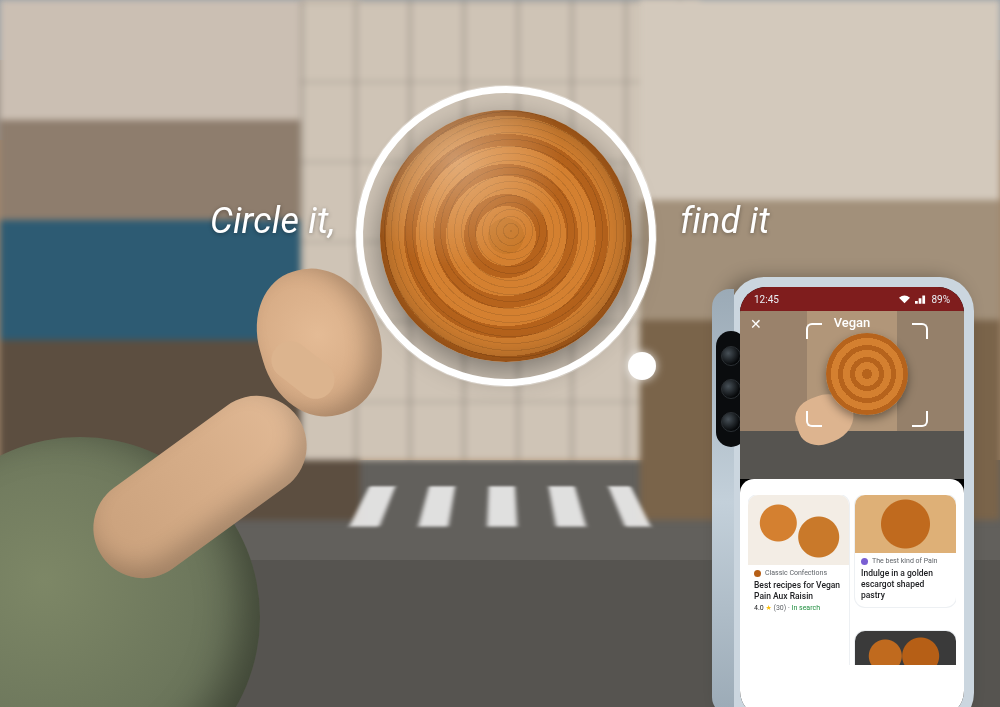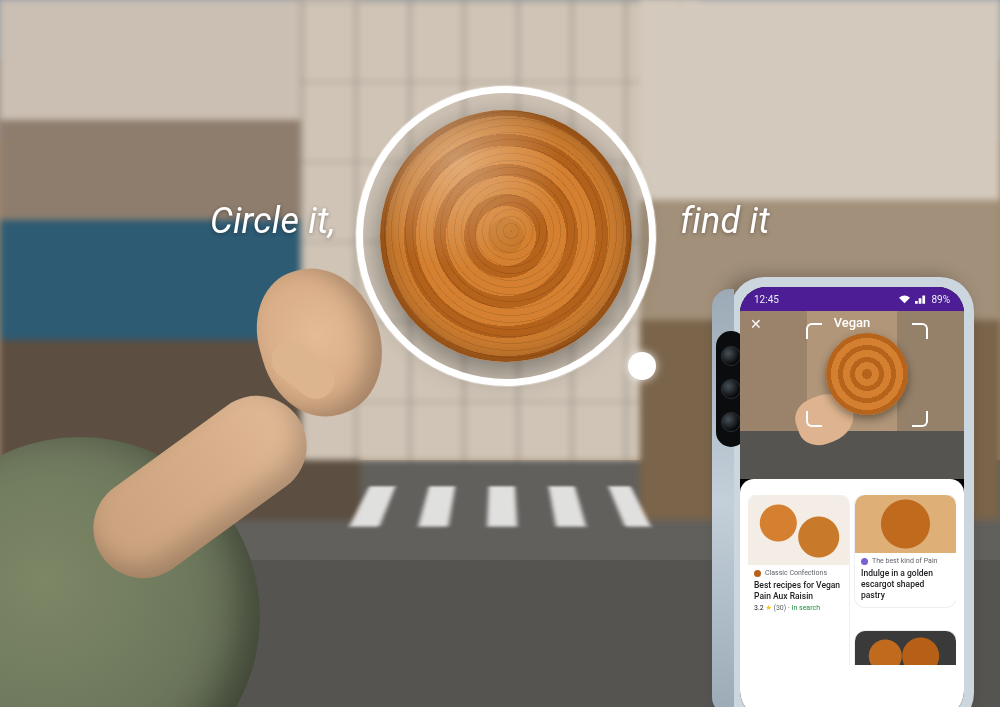--- a/index.html
+++ b/index.html
@@ -149,21 +149,21 @@
   }
   .cam-lens { width: 20px; height: 20px; border-radius:50%; background: radial-gradient(circle at 35% 35%, #475057, #06080a 70%); border:1px solid #2a2f33;}
 
   .screen {
     position:absolute; left: 10px; top: 10px; right: 10px; bottom: 10px;
     background:#000; border-radius: 26px; overflow:hidden;
     color:#e9eef3;
   }
   .statusbar {
     height: 24px; display:flex; justify-content:space-between; align-items:center;
-    padding: 0 14px; font-size: 10px; background:#4c1d95;
+    padding: 0 14px; font-size: 10px; background:#7f1d1d;
   }
   .statusbar .right { display:flex; gap:5px; align-items:center;}
   .sbicon { width:11px; height:9px; display:inline-block;}
 
   .photo-area {
     width:100%; height: 168px;
     background:
       linear-gradient(180deg, transparent 0 120px, #565450 120px 168px),
       linear-gradient(90deg, #9a826b 0 30%, #b19679 30% 70%, #95806a 70% 100%);
     position:relative;
@@ -307,21 +307,21 @@
         <div class="grid">
           <div class="card">
             <div class="img roll1"></div>
             <div class="meta">
               <div class="src">
                   <span class="dot"></span>
                   <span>Classic Confections</span>
                 </div>
               <div class="title">Best recipes for Vegan Pain Aux Raisin</div>
               <div class="rating">
-                <span class="num">3.2</span>
+                <span class="num">4.0</span>
                 <span class="star">★</span>
                 <span>(30)</span> ·
                 <span class="stock">In search</span>
               </div>
             </div>
           </div>
 
           <div style="display:flex;flex-direction:column;gap:24px;">
             <div class="card">
               <div class="img roll2"></div>

